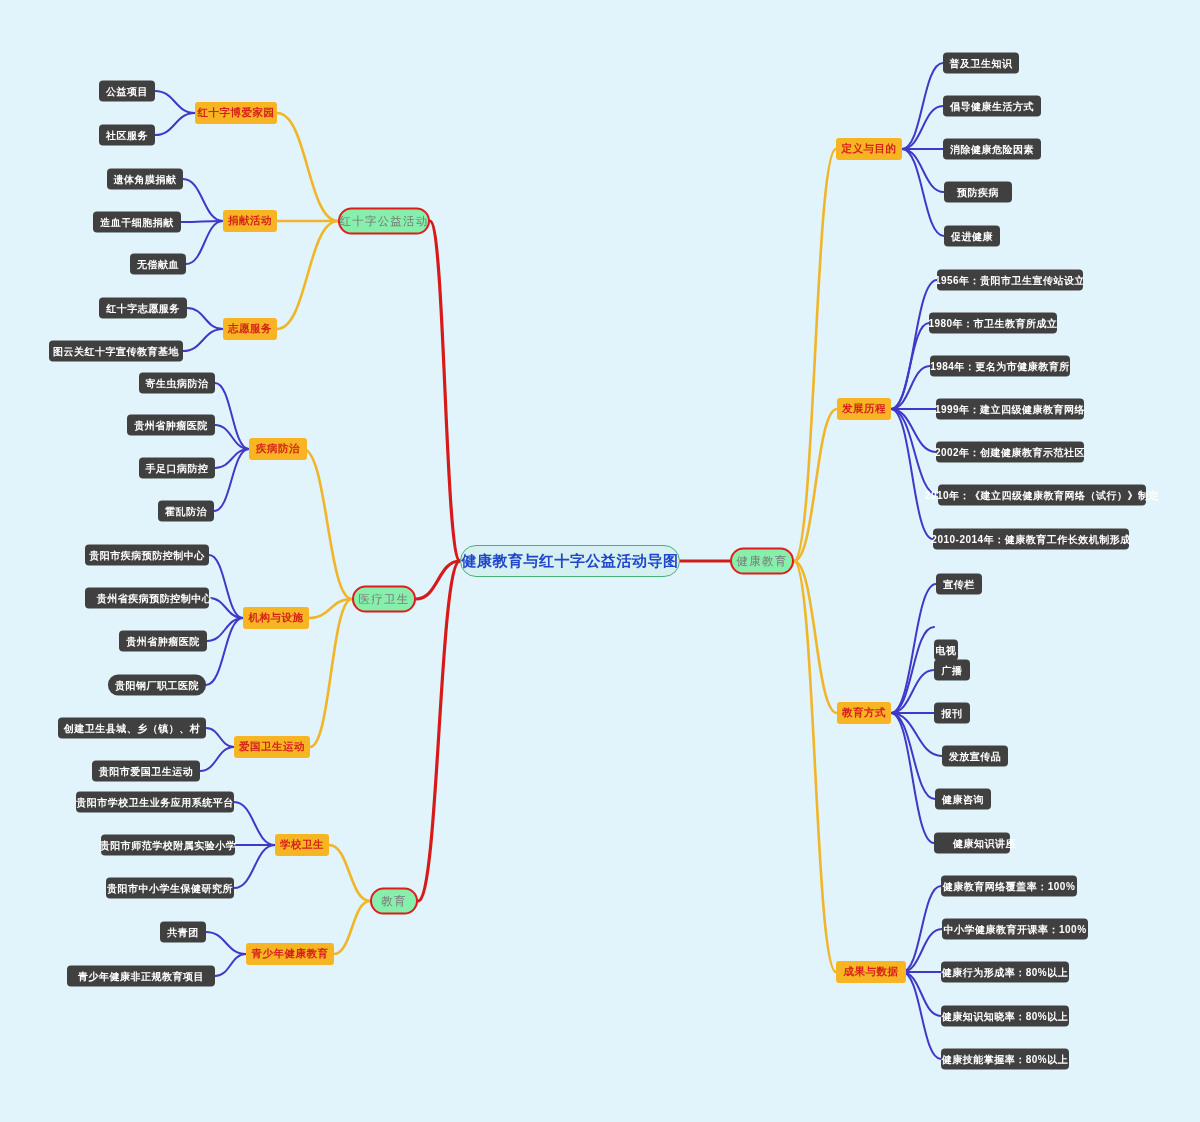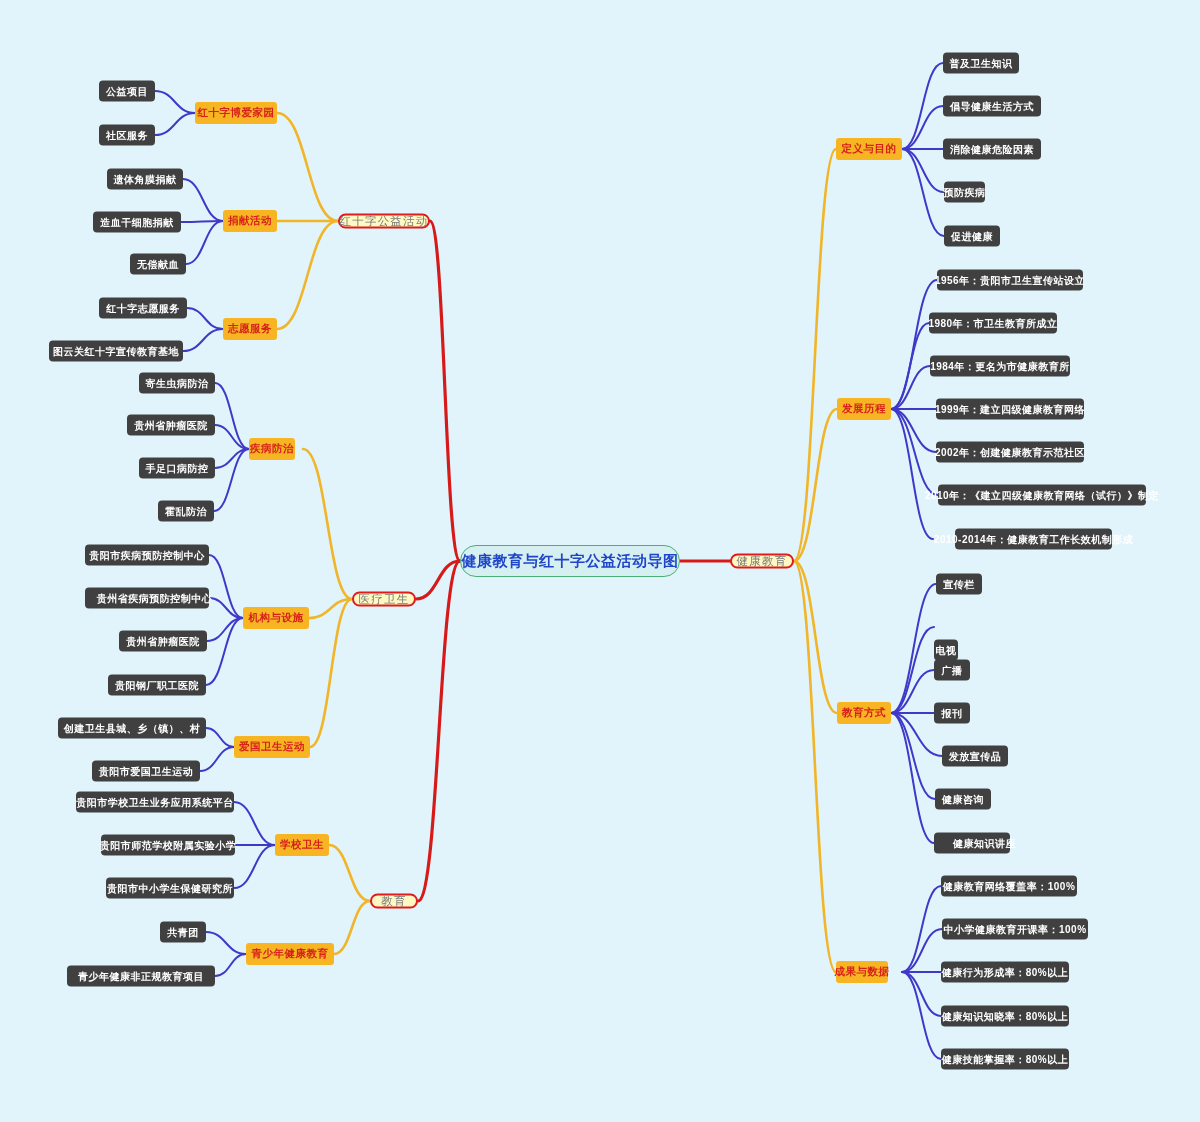--- a/index.html
+++ b/index.html
@@ -24,27 +24,27 @@
     background:#d6f0f2;
     border:1.6px solid #4caf78;
     border-radius:16px;
     color:#1f46c8;
     font-size:15px;
     font-weight:700;
     height:32px;
     padding:0 16px;
   }
   .n-main{
-    background:#fef9c3;
+    background:#86efac;
     border:2px solid #e01b1b;
     border-radius:14px;
     color:#7a7a7a;
     font-size:11.5px;
     font-weight:500;
-    height:15px;
+    height:27px;
     padding:0 12px;
     letter-spacing:1.2px;
   }
   .n-sub{
     background:#f7b523;
     border-radius:3px;
     color:#d6211a;
     font-size:10.5px;
     font-weight:700;
     height:22px;
@@ -161,21 +161,21 @@
       </div>
       <div class="node n-leaf" style="left: 99px; top: 308px; width: 88px;">
         <span>红十字志愿服务</span>
       </div>
       <div class="node n-leaf" style="left: 49px; top: 351px; width: 134px;">
         <span>图云关红十字宣传教育基地</span>
       </div>
       <div class="node n-main" style="left: 352px; top: 599px; width: 64px;">
         <span>医疗卫生</span>
       </div>
-      <div class="node n-sub" style="left: 249px; top: 449px; width: 46px;">
+      <div class="node n-sub" style="left: 249px; top: 449px; width: 58px;">
         <span>疾病防治</span>
       </div>
       <div class="node n-leaf" style="left: 139px; top: 383px; width: 76px;">
         <span>寄生虫病防治</span>
       </div>
       <div class="node n-leaf" style="left: 127px; top: 425px; width: 88px;">
         <span>贵州省肿瘤医院</span>
       </div>
       <div class="node n-leaf" style="left: 139px; top: 468px; width: 76px;">
         <span>手足口病防控</span>
@@ -188,21 +188,21 @@
       </div>
       <div class="node n-leaf" style="left: 85px; top: 555px; width: 124px;">
         <span>贵阳市疾病预防控制中心</span>
       </div>
       <div class="node n-leaf" style="left: 85px; top: 598px; width: 124px; padding-left: 24px;">
         <span>贵州省疾病预防控制中心</span>
       </div>
       <div class="node n-leaf" style="left: 119px; top: 641px; width: 88px;">
         <span>贵州省肿瘤医院</span>
       </div>
-      <div class="node n-leaf" style="left: 108px; top: 685px; width: 98px;">
+      <div class="node n-leaf" style="left: 108px; top: 685px; width: 98px; border-radius: 10px;">
         <span>贵阳钢厂职工医院</span>
       </div>
       <div class="node n-sub" style="left: 234px; top: 747px; width: 76px;">
         <span>爱国卫生运动</span>
       </div>
       <div class="node n-leaf" style="left: 58px; top: 728px; width: 148px;">
         <span>创建卫生县城、乡（镇）、村</span>
       </div>
       <div class="node n-leaf" style="left: 92px; top: 771px; width: 108px;">
         <span>贵阳市爱国卫生运动</span>
@@ -239,21 +239,21 @@
       </div>
       <div class="node n-leaf" style="left: 943px; top: 63px; width: 76px;">
         <span>普及卫生知识</span>
       </div>
       <div class="node n-leaf" style="left: 943px; top: 106px; width: 98px;">
         <span>倡导健康生活方式</span>
       </div>
       <div class="node n-leaf" style="left: 943px; top: 149px; width: 98px;">
         <span>消除健康危险因素</span>
       </div>
-      <div class="node n-leaf" style="left: 944px; top: 192px; width: 41px;">
+      <div class="node n-leaf" style="left: 944px; top: 192px; width: 68px;">
         <span>预防疾病</span>
       </div>
       <div class="node n-leaf" style="left: 944px; top: 236px; width: 56px;">
         <span>促进健康</span>
       </div>
       <div class="node n-sub" style="left: 837px; top: 409px; width: 54px;">
         <span>发展历程</span>
       </div>
       <div class="node n-leaf" style="left: 937px; top: 280px; width: 146px;">
         <span>1956年：贵阳市卫生宣传站设立</span>
@@ -266,21 +266,21 @@
       </div>
       <div class="node n-leaf" style="left: 936px; top: 409px; width: 148px;">
         <span>1999年：建立四级健康教育网络</span>
       </div>
       <div class="node n-leaf" style="left: 936px; top: 452px; width: 148px;">
         <span>2002年：创建健康教育示范社区</span>
       </div>
       <div class="node n-leaf" style="left: 938px; top: 495px; width: 208px;">
         <span>2010年：《建立四级健康教育网络（试行）》制定</span>
       </div>
-      <div class="node n-leaf" style="left: 933px; top: 539px; width: 157px; margin-left: 22px;">
+      <div class="node n-leaf" style="left: 933px; top: 539px; width: 196px;">
         <span>2010-2014年：健康教育工作长效机制形成</span>
       </div>
       <div class="node n-sub" style="left: 837px; top: 713px; width: 54px;">
         <span>教育方式</span>
       </div>
       <div class="node n-leaf" style="left: 936px; top: 584px; width: 46px;">
         <span>宣传栏</span>
       </div>
       <div class="node n-leaf" style="left: 934px; top: 650px; width: 24px;">
         <span>电视</span>
@@ -293,21 +293,21 @@
       </div>
       <div class="node n-leaf" style="left: 942px; top: 756px; width: 66px;">
         <span>发放宣传品</span>
       </div>
       <div class="node n-leaf" style="left: 935px; top: 799px; width: 56px;">
         <span>健康咨询</span>
       </div>
       <div class="node n-leaf" style="left: 934px; top: 843px; width: 76px; padding-left: 34px;">
         <span>健康知识讲座</span>
       </div>
-      <div class="node n-sub" style="left: 836px; top: 972px; width: 52px;">
+      <div class="node n-sub" style="left: 836px; top: 972px; width: 70px;">
         <span>成果与数据</span>
       </div>
       <div class="node n-leaf" style="left: 941px; top: 886px; width: 136px;">
         <span>健康教育网络覆盖率：100%</span>
       </div>
       <div class="node n-leaf" style="left: 942px; top: 929px; width: 146px;">
         <span>中小学健康教育开课率：100%</span>
       </div>
       <div class="node n-leaf" style="left: 941px; top: 972px; width: 128px;">
         <span>健康行为形成率：80%以上</span>

